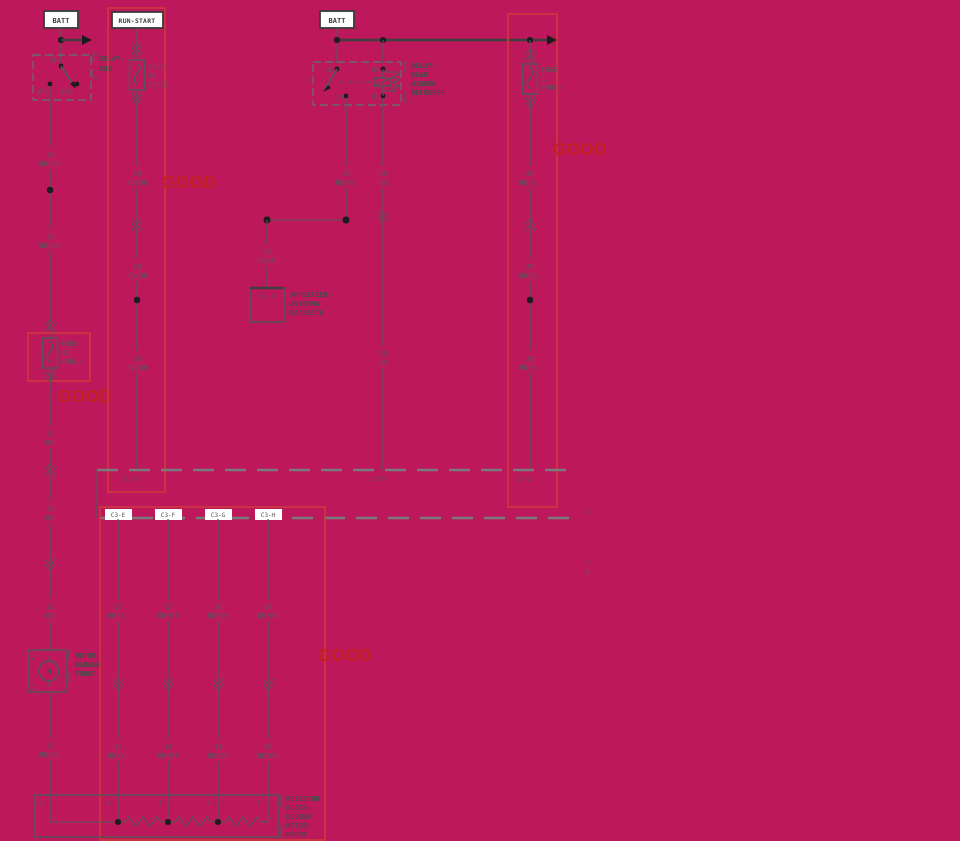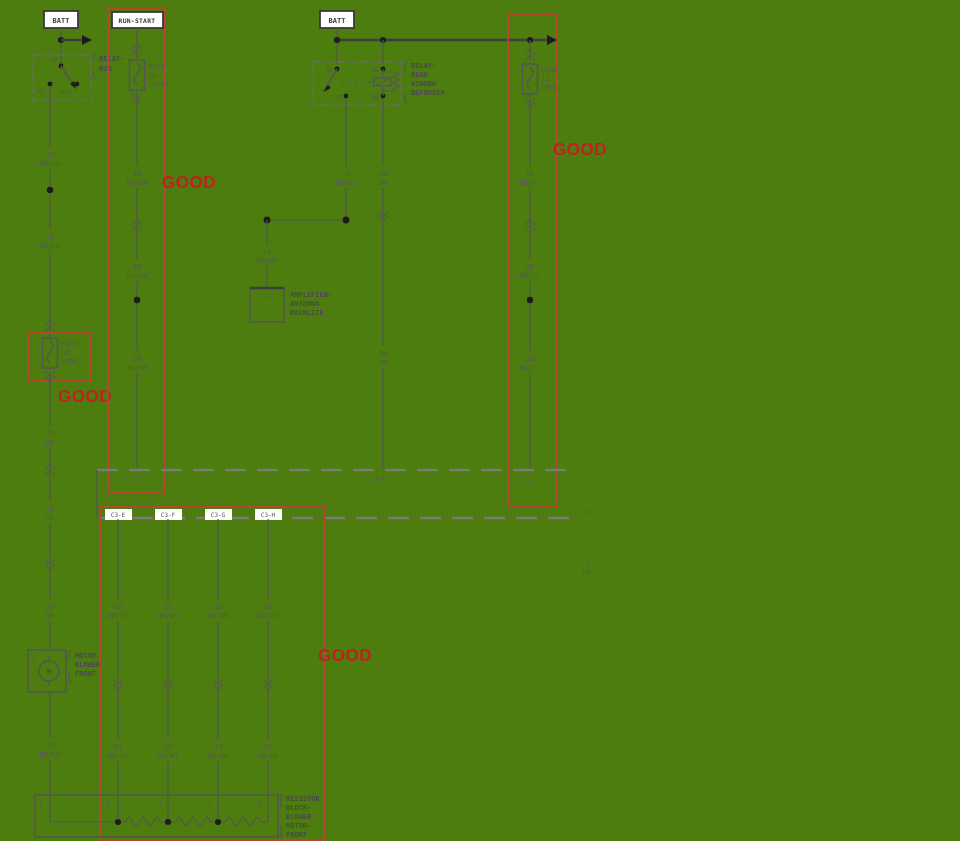--- a/index.html
+++ b/index.html
@@ -1,16 +1,16 @@
 <!DOCTYPE html>
 <html><head>
 <meta charset="utf-8">
 <style>
   html,body{margin:0;padding:0;background:#ffffff;}
-  #stage{position:relative;width:960px;height:841px;background:#4d7c0f;overflow:hidden;}
+  #stage{position:relative;width:960px;height:841px;background:#be185d;overflow:hidden;}
   svg text{font-family:"DejaVu Sans Mono","Liberation Mono",monospace;fill:#585858;}
   .lbl{font-size:7px;text-anchor:middle;}
   .lbll{font-size:7px;text-anchor:start;}
   .lblr{font-size:7px;text-anchor:end;}
   .bold{font-weight:bold;fill:#4a4a4a;}
   .hdr{font-size:7px;font-weight:bold;text-anchor:middle;fill:#3a3a3a;}
   .conn{font-size:6px;text-anchor:middle;}
   .pin{font-size:6.5px;}
   .w{stroke:#565656;stroke-width:1.2;fill:none;}
   .wb{stroke:#3f3f3f;stroke-width:2.4;fill:none;}

